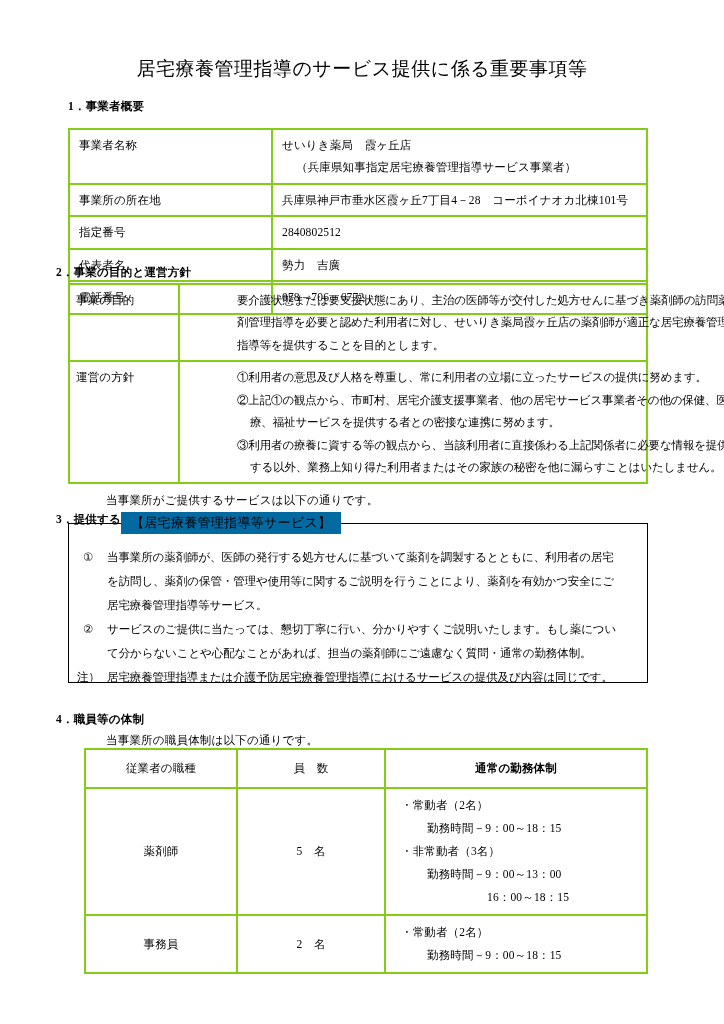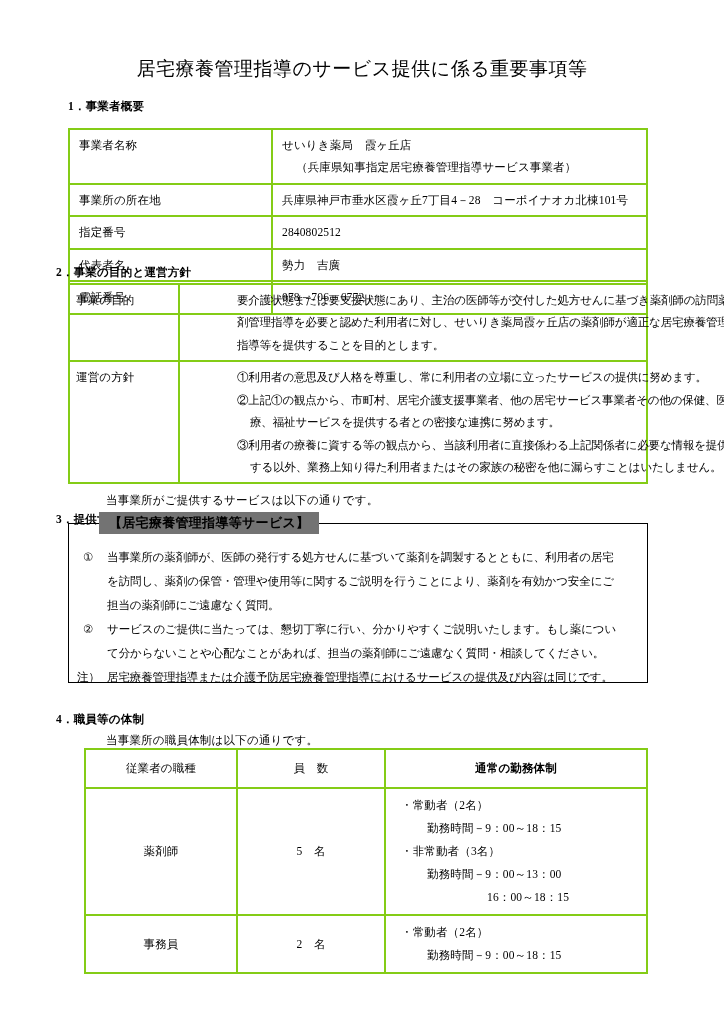--- a/index.html
+++ b/index.html
@@ -91,27 +91,27 @@
     left: 68px;
     top: 523px;
     width: 580px;
     height: 160px;
     box-sizing: border-box;
     border: 1px solid #000000;
   }
   
   #services-box-title {
     position: absolute;
-    left: 30px;
+    left: 52px;
     top: -12px;
     height: 22px;
-    background: #737373;
+    background: #0369a1;
     padding: 0 10px;
     font-size: 13px;
-    font-weight: bold;
+    font-weight: normal;
     line-height: 22px;
     white-space: nowrap;
     letter-spacing: 0.3px;
   }
   #services-list {
     position: absolute;
     left: 0; top: 22px;
     width: 580px;
     font-size: 11.5px;
   }
@@ -223,27 +223,27 @@
 
   <div id="services-box">
     <div id="services-box-title">【居宅療養管理指導等サービス】</div>
 
     <div id="services-list">
 
       <div class="svc-item">
         <span class="svc-marker">①</span>
         <span class="svc-line">当事業所の薬剤師が、医師の発行する処方せんに基づいて薬剤を調製するとともに、利用者の居宅</span>
         <span class="svc-line">を訪問し、薬剤の保管・管理や使用等に関するご説明を行うことにより、薬剤を有効かつ安全にご</span>
-        <span class="svc-line">担当の薬剤師にご遠慮なく質問。</span>
+        <span class="svc-line">居宅療養管理指導等サービス。</span>
       </div>
 
       <div class="svc-item">
         <span class="svc-marker">②</span>
         <span class="svc-line">サービスのご提供に当たっては、懇切丁寧に行い、分かりやすくご説明いたします。もし薬につい</span>
-        <span class="svc-line">て分からないことや心配なことがあれば、担当の薬剤師にご遠慮なく質問・相談してください。</span>
+        <span class="svc-line">て分からないことや心配なことがあれば、担当の薬剤師にご遠慮なく質問・通常の勤務体制。</span>
       </div>
 
       <div class="svc-item" style="padding-left:38px;">
         <span class="svc-marker" style="left:8px; width:32px;">注）</span>
         <span class="svc-line">居宅療養管理指導または介護予防居宅療養管理指導におけるサービスの提供及び内容は同じです。</span>
       </div>
 
     </div>
   </div>
 

